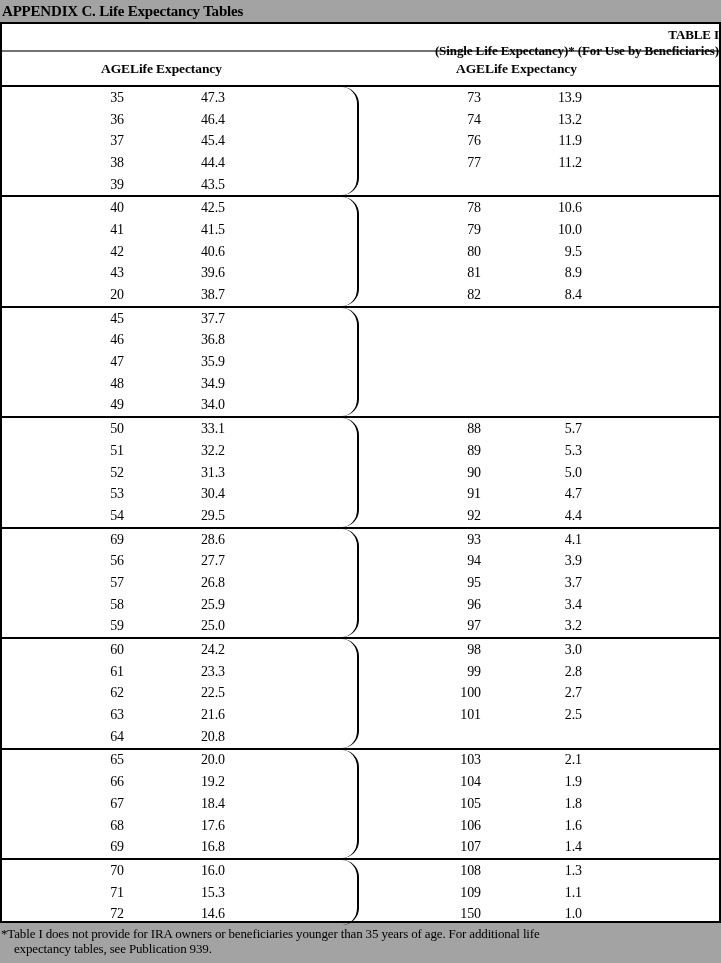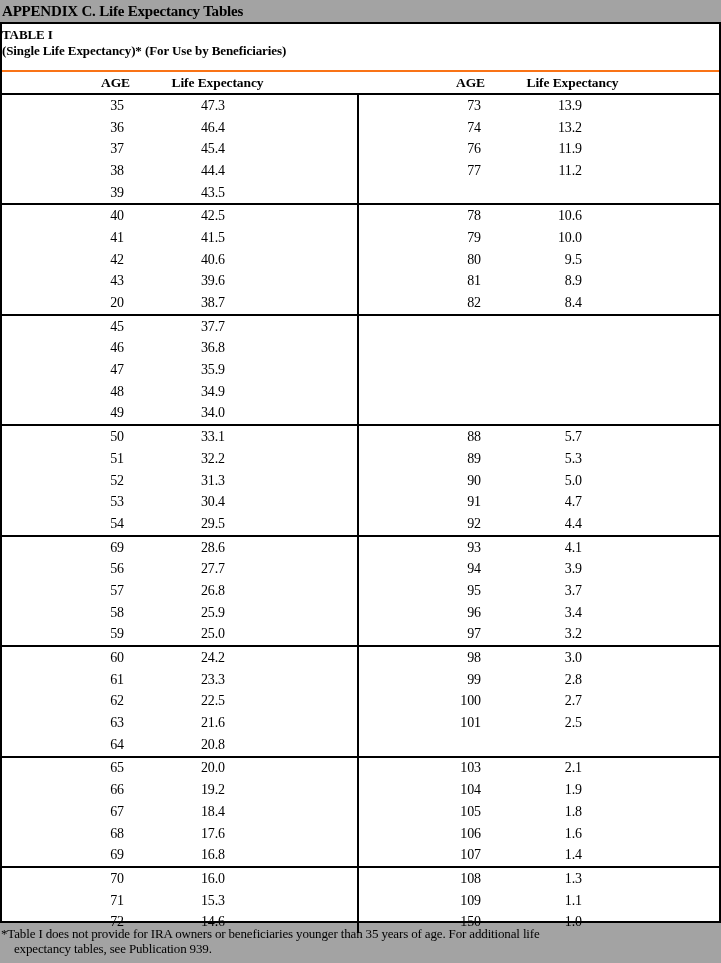--- a/index.html
+++ b/index.html
@@ -23,47 +23,47 @@
     white-space: nowrap;
   }
   .table-box {
     box-sizing: border-box;
     height: 901px;
     border: 2px solid #000;
     background: #fff;
   }
   .t-block {
     box-sizing: border-box;
-    height: 48px;
-    border-bottom: 2px solid #f97316;
-    text-align: left;
+    height: 28px;
+    border-bottom: 2px solid #737373;
+    text-align: right;
     font-weight: bold;
     font-size: 13px;
     line-height: 16px;
     padding-top: 3px;
     letter-spacing: -0.1px;
   }
   .col-headers {
     box-sizing: border-box;
-    height: 23px;
+    height: 35px;
     border-bottom: 2px solid #000;
     display: flex;
     font-weight: bold;
     font-size: 13.5px;
     align-items: center;
     letter-spacing: -0.1px;
   }
   .col-headers .chalf { display: flex; width: 355px; }
   .col-headers .chalf.right { flex: 1; }
   .age-h { display: inline-block; width: 128px; text-align: right; }
-  .le-h  { display: inline-block; width: 175px; text-align: center; }
+  .le-h  { display: inline-block; width: 175px; }
   .table-body { box-sizing: border-box; }
   .group { display: flex; }
   .group + .group { border-top: 2px solid #000; }
-  .half { width: 355px; }
+  .half { width: 355px; border-radius: 17px; }
   .half.lhalf { border-right: 2px solid #000; }
   .half.rhalf { flex: 1; }
   .row {
     height: 21.7px;
     display: flex;
     align-items: center;
     font-size: 14px;
     letter-spacing: -0.1px;
   }
   .row .age { display: inline-block; width: 122px; text-align: right; }

